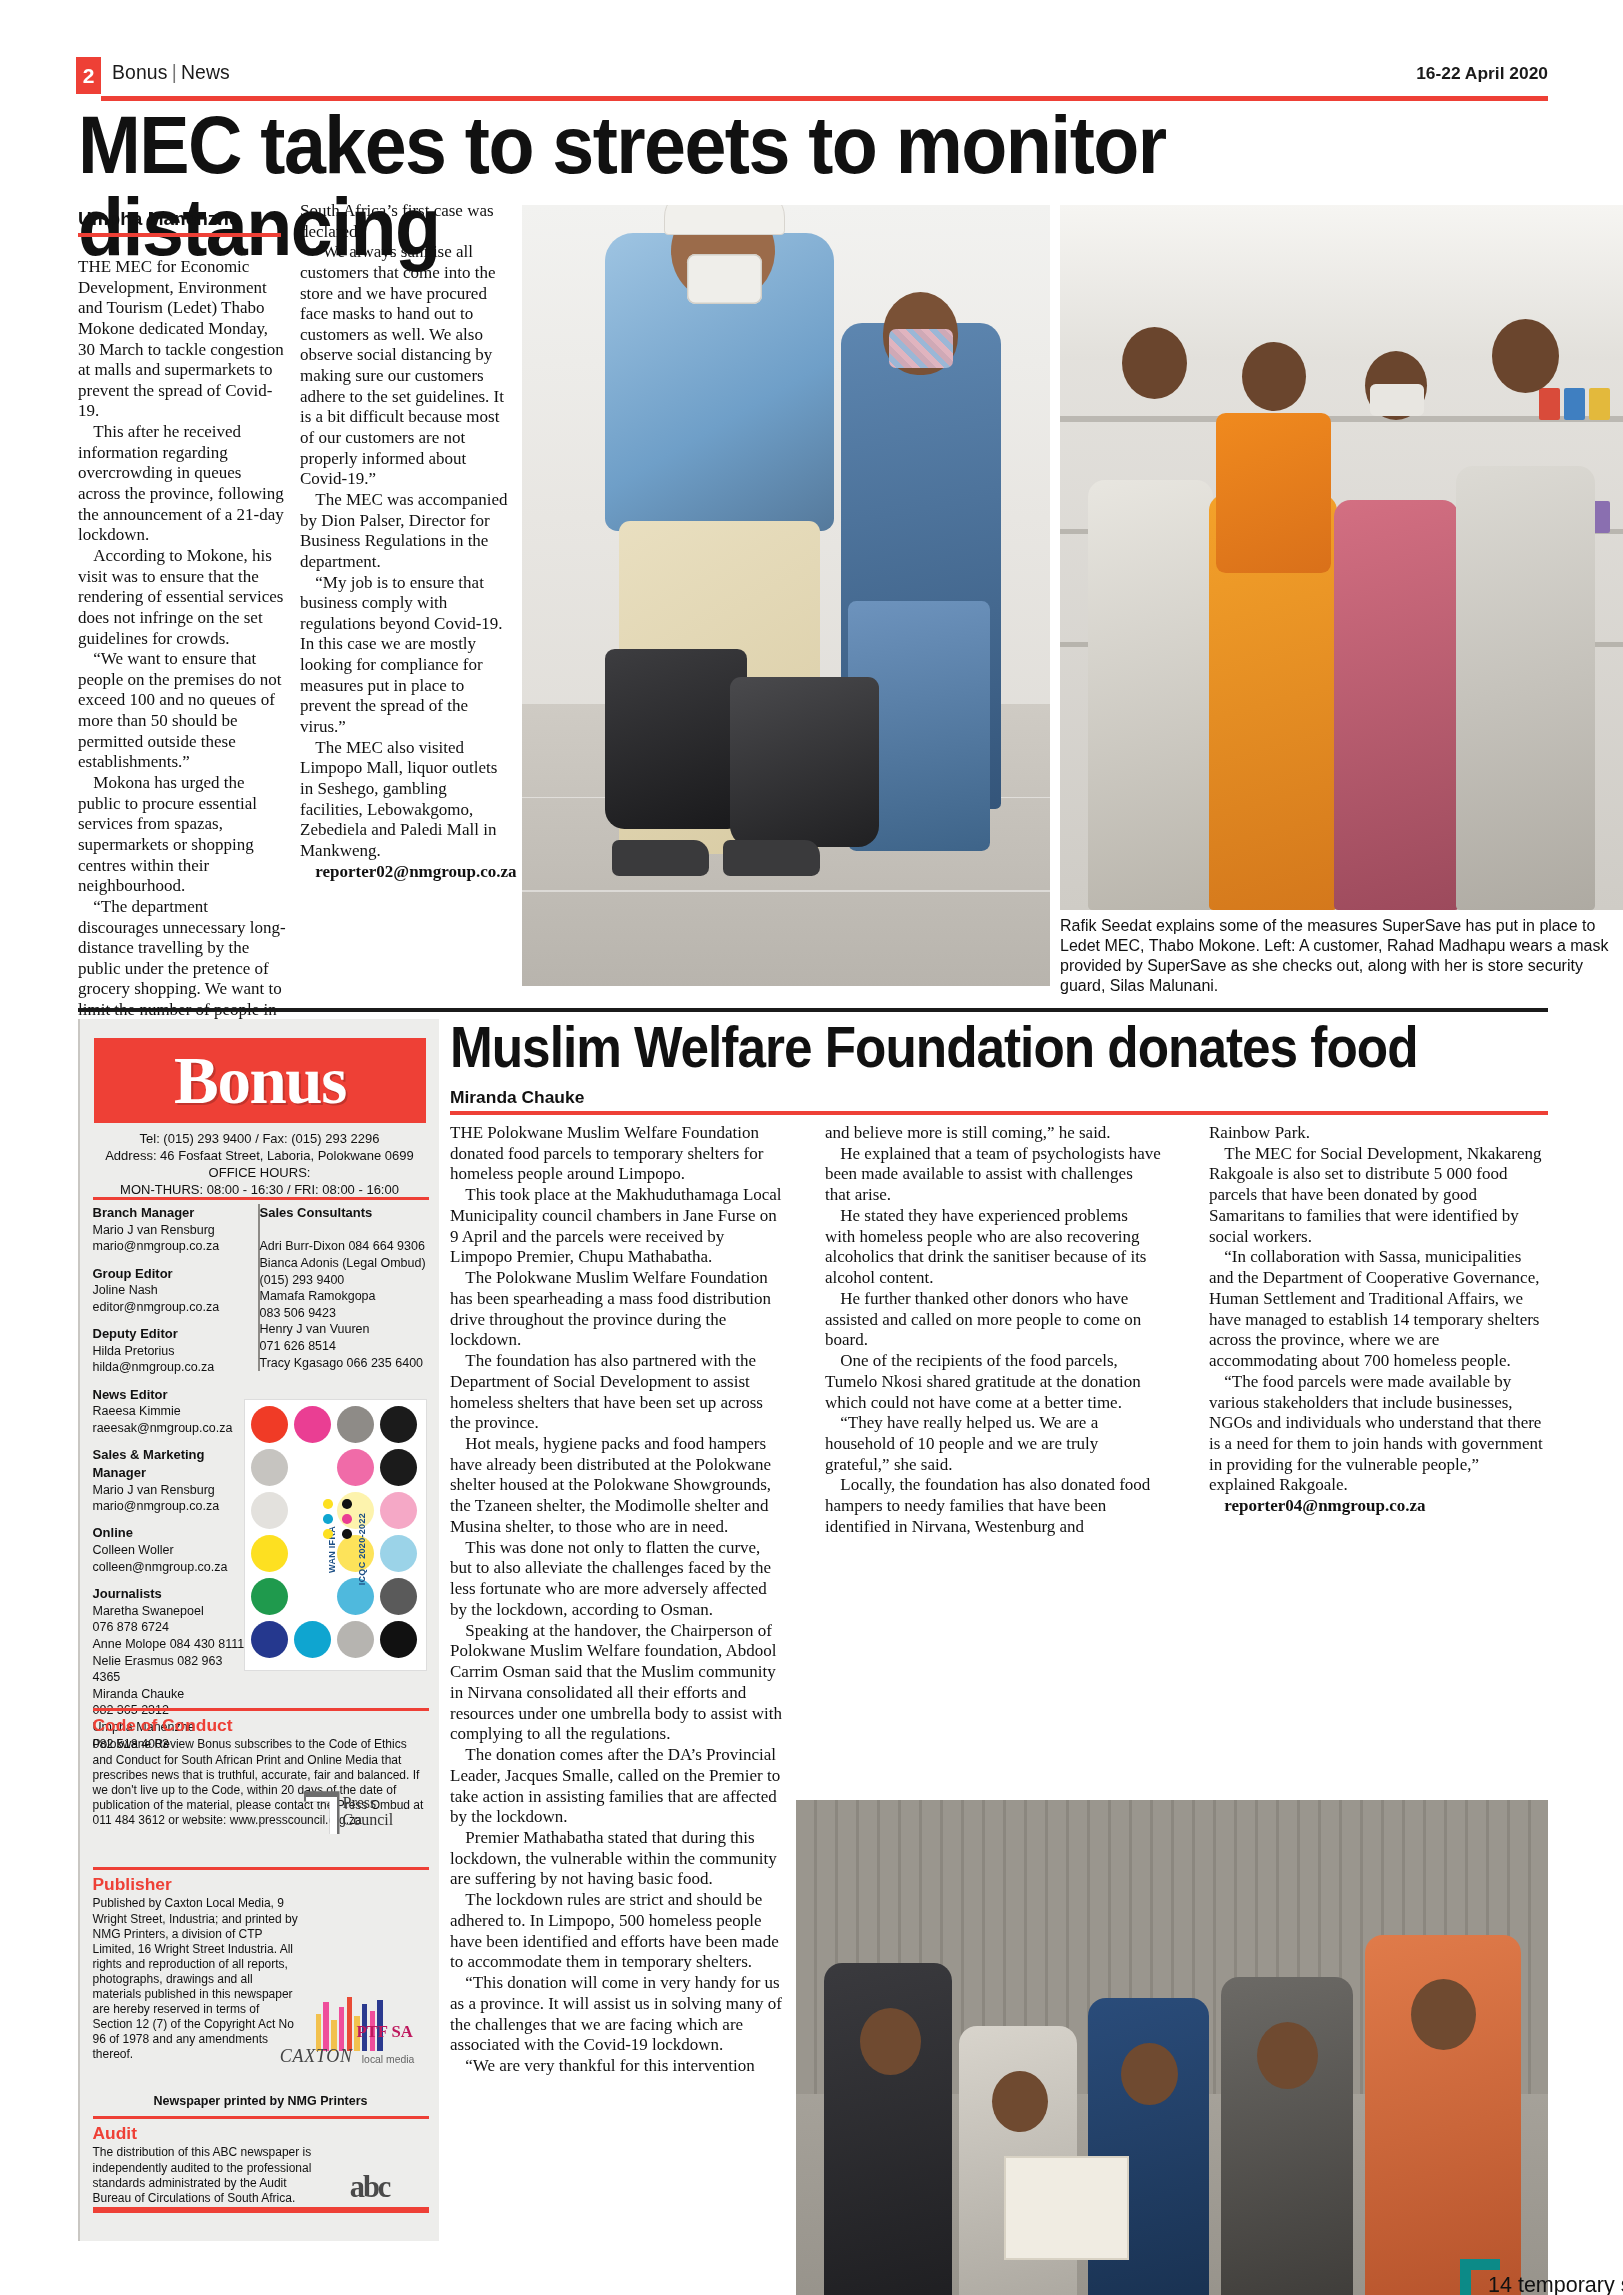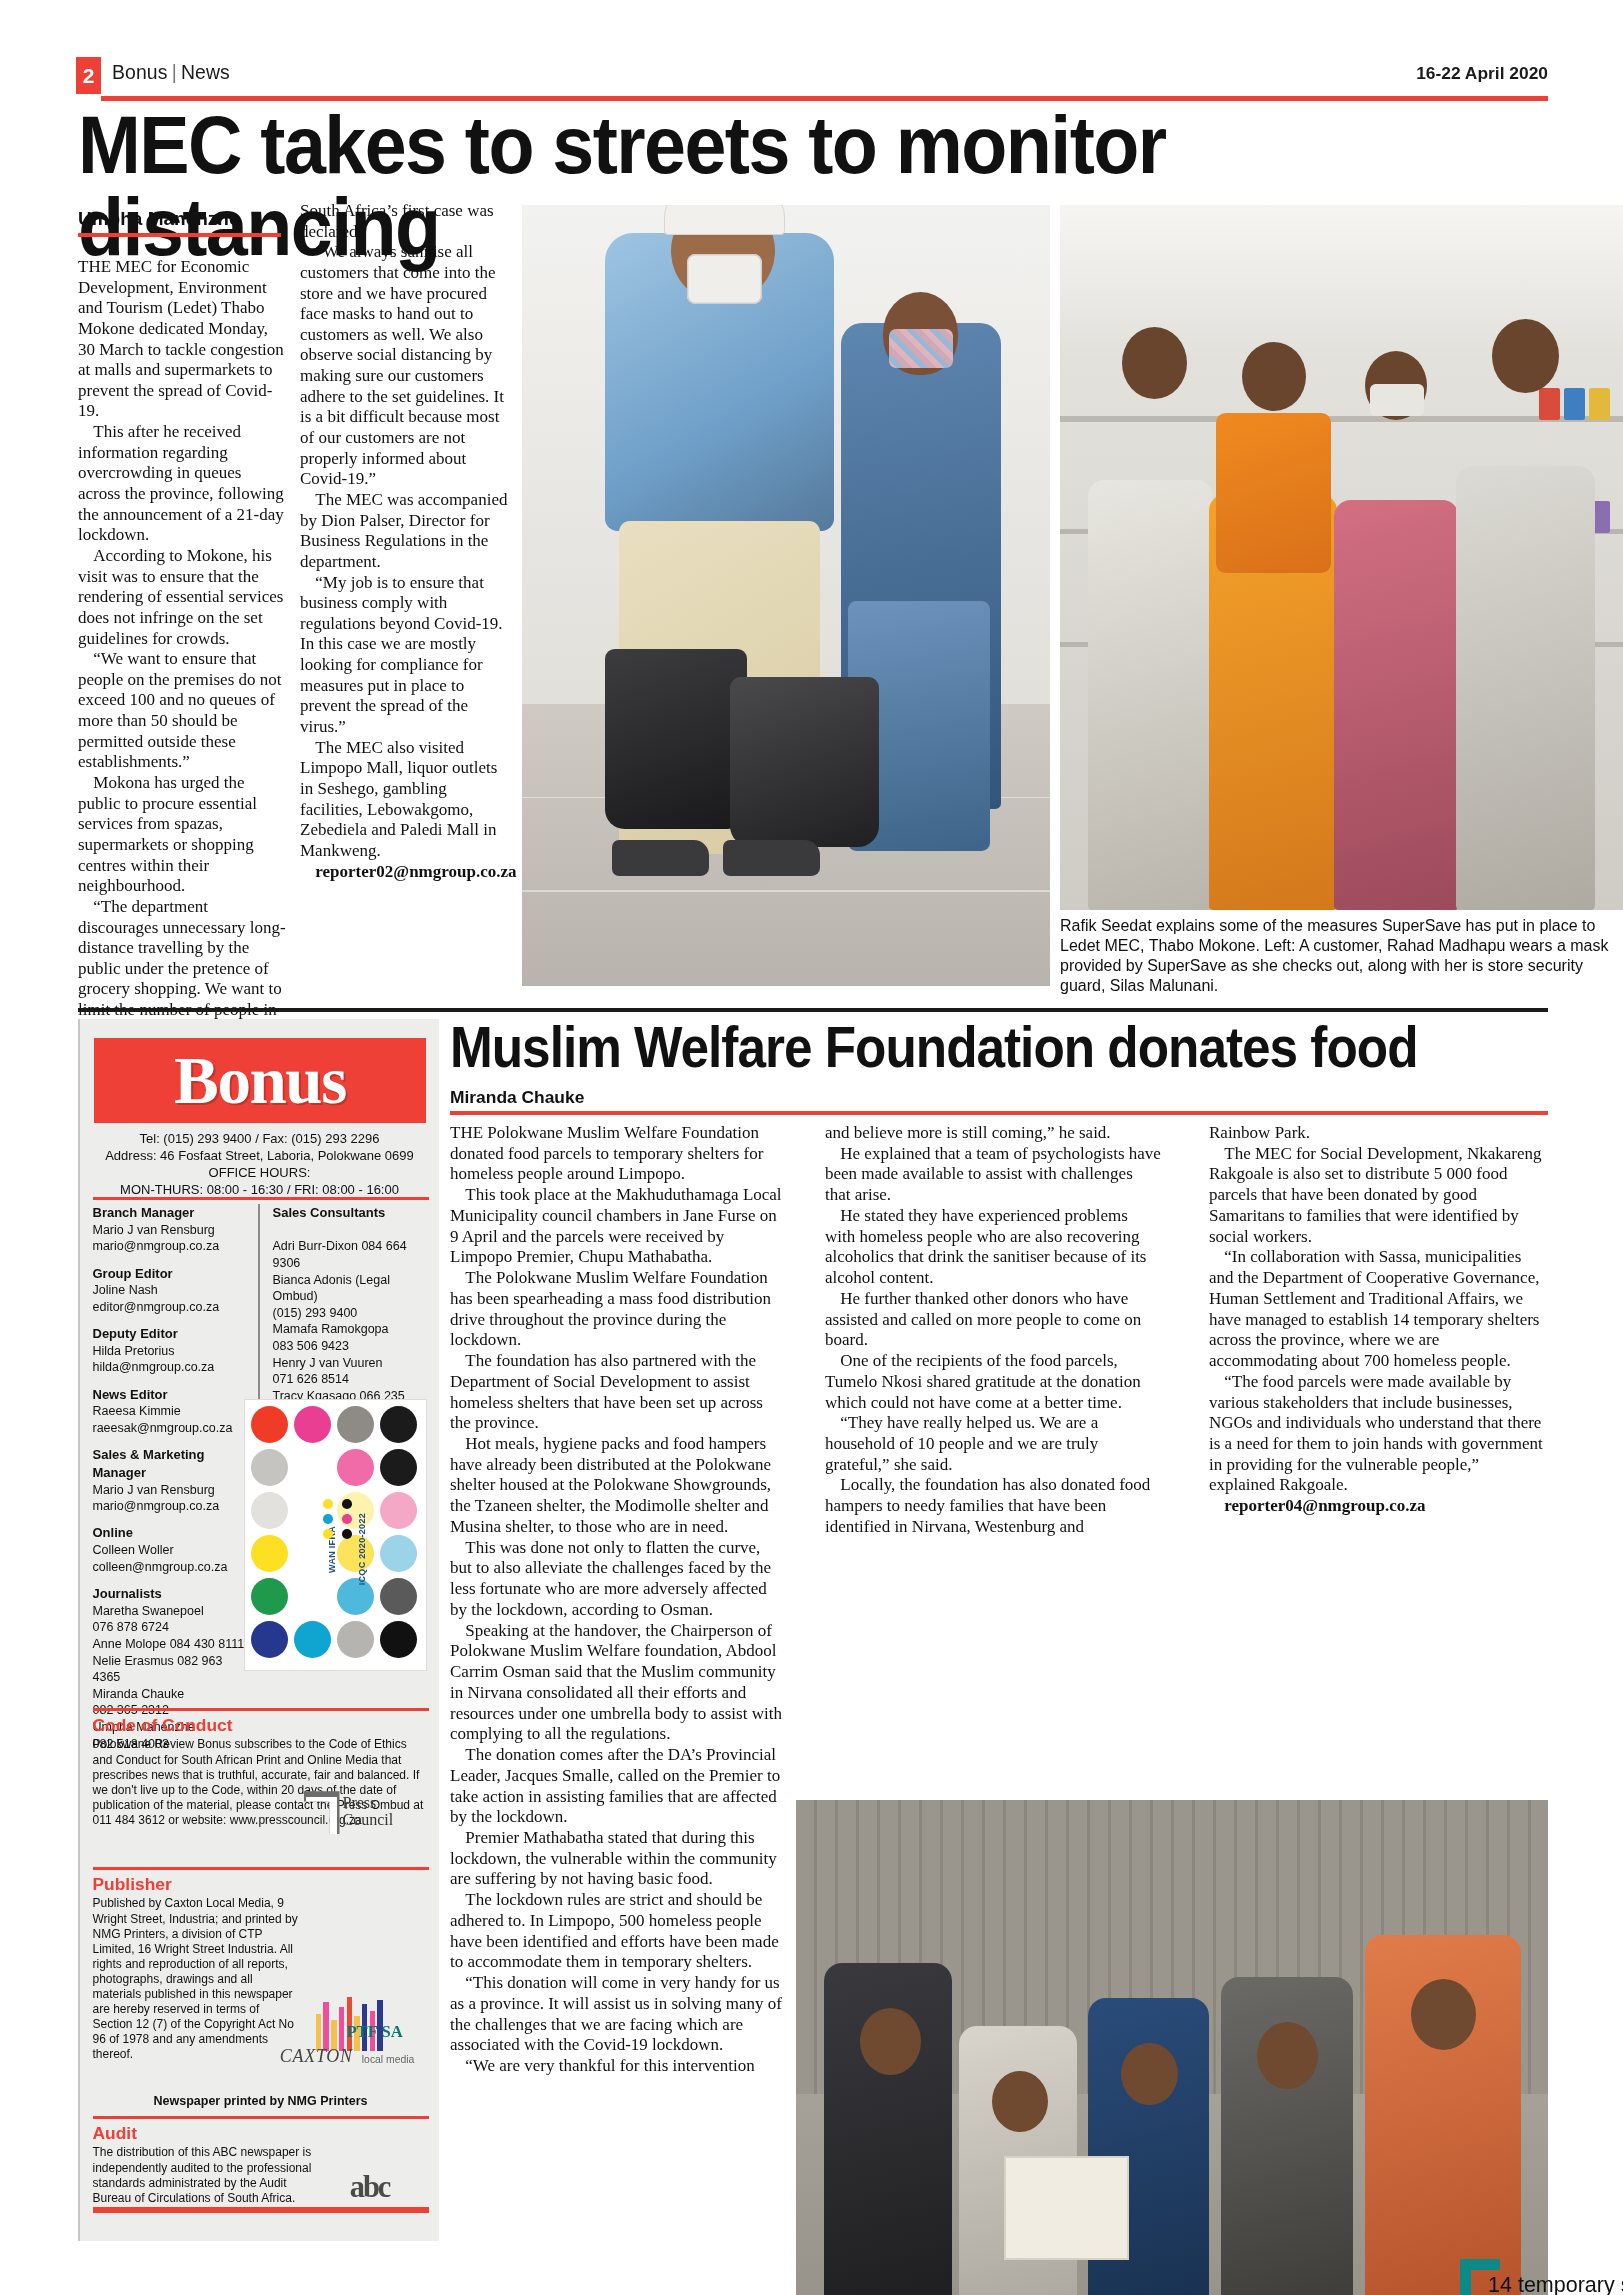--- a/index.html
+++ b/index.html
@@ -128,21 +128,21 @@
     text-shadow: 2.1px 2.1px 0 rgba(0,0,0,.18);
   }
   .contact { position:absolute; left:11px; top:112px; width:337px; text-align:center;
     font-size:13px; line-height:1.3; color:#111; }
 
   .sb-rule { position:absolute; background:#ee4036; height:2.8px; }
 
   .dir { position:absolute; left:12.5px; top:185px; width:336px; }
   .dir-col-l { position:absolute; left:0; top:0; width:154px; font-size:12.5px; line-height:1.33; color:#111; }
   .dir-col-r { position:absolute; left:165px; top:0; width:171px; font-size:12.5px; line-height:1.33; color:#111;
-     border-left:2.1px solid #8d8b87; padding-left:13px; }
+     border-left:2.1px solid #8d8b87; padding-left:0; }
   .dir b { font-size:13px; }
   .dir .grp { margin-bottom:9.7px; }
 
   .swatch { position:absolute; left:164px; top:380px; width:183px; height:272px; background:#fff; border:0.7px solid #ddd; }
   .sw-grid { position:absolute; left:5.6px; top:5.6px; width:172px; height:261px; }
   .dot { position:absolute; width:37px; height:37px; border-radius:50%; }
   .wanifra { position:absolute; left:67px; top:83px; width:39px; height:132px;
      display:flex; align-items:center; justify-content:center; }
   .wanifra span { writing-mode:vertical-rl; transform:rotate(180deg); font-size:9px; font-weight:bold; color:#1c4f86; letter-spacing:0.3px; }
   .mini { position:absolute; width:9.7px; height:9.7px; border-radius:50%; }
@@ -155,21 +155,21 @@
   .press-mark { position:absolute; left:0; top:0; width:36px; height:43px; background:#6e6e6e;
      clip-path: polygon(0 0,100% 0,100% 100%,72% 100%,72% 24%,0 24%); }
   .press-mark2 { position:absolute; left:2.8px; top:5.6px; width:30.5px; height:37px; background:#fff; }
   .press-txt { position:absolute; left:39px; top:4.2px; font-family:"Liberation Serif",serif; font-size:16px; line-height:1.06; color:#333; }
 
   .caxton { position:absolute; right:9.7px; bottom:4.2px; width:139px; height:83px; }
   .cax-bars { position:absolute; left:36px; top:0; width:67px; height:56px; display:flex; gap:2.1px; align-items:flex-end; }
   .cax-bars i { display:block; width:6.2px; }
   .cax-name { position:absolute; left:0; bottom:11px; font-family:"Liberation Serif",serif; font-size:18px; color:#444; letter-spacing:0.7px;font-style:italic; }
   .cax-sub { position:absolute; left:82px; bottom:12.5px; font-size:10.4px; color:#666; }
-  .ptfsa { position:absolute; right:16px; bottom:36px; font-family:"Liberation Serif",serif; font-weight:bold; font-size:16.7px; color:#0f766e; }
+  .ptfsa { position:absolute; right:6px; bottom:36px; font-family:"Liberation Serif",serif; font-weight:bold; font-size:16.7px; color:#be185d; }
   .printed { position:absolute; left:12.5px; width:336px; text-align:center; font-weight:bold; font-size:12.5px; color:#111; }
 
   .abc { position:absolute; right:18px; bottom:4.2px; width:82px; height:43px; }
   .abc-t { position:absolute; inset:0; display:flex; align-items:center; justify-content:center;
      font-family:"Liberation Serif",serif; font-weight:bold; font-size:30.5px; color:#4a4a4a; letter-spacing:-2.1px; }
 
   
   .a2 { position:absolute; left:450px; top:1019px; width:1098px; height:1249px; }
   .head2 {
     position:absolute; left:0; top:0; width:1098px;

